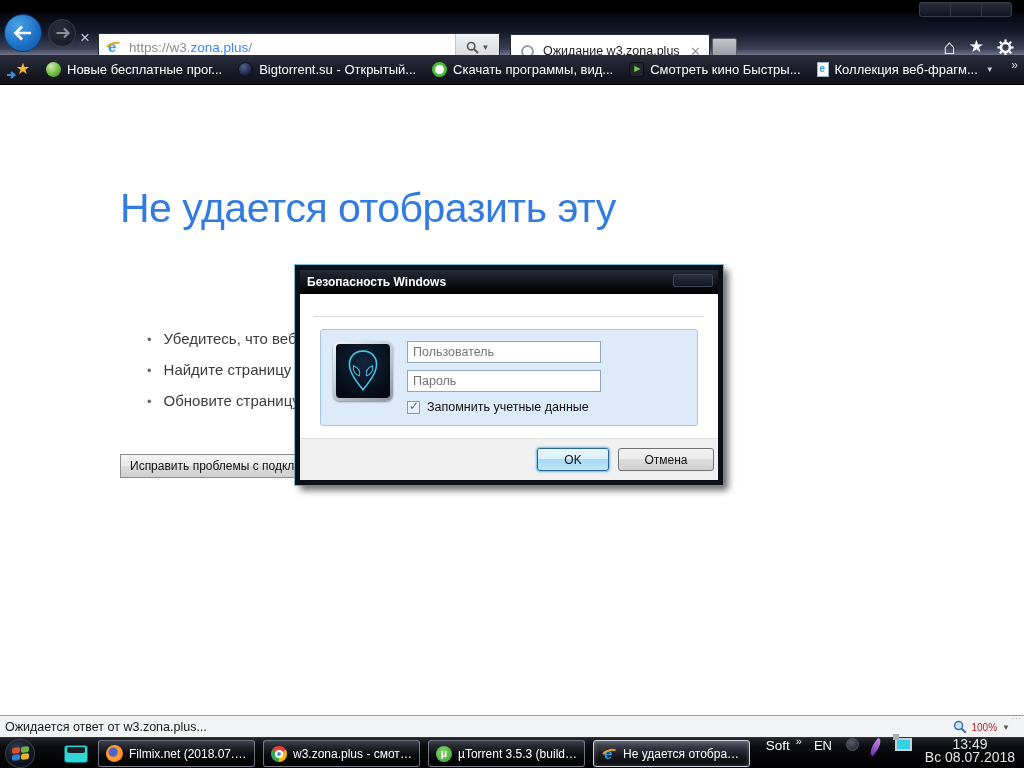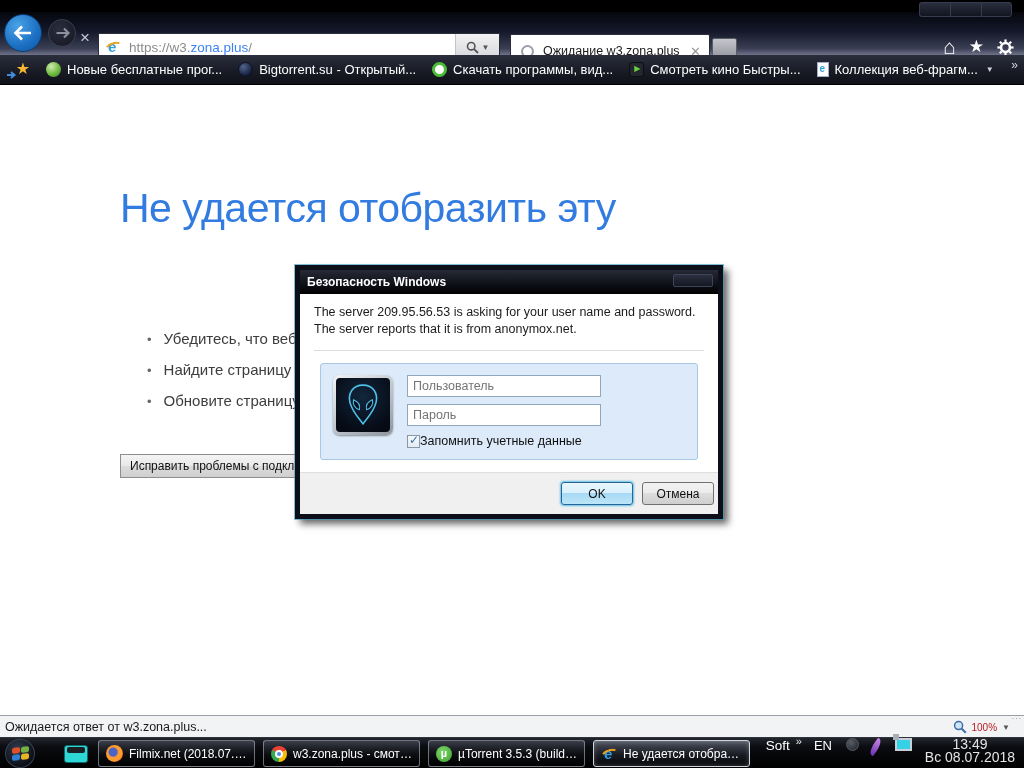--- a/index.html
+++ b/index.html
@@ -100,31 +100,31 @@
                 padding:11px 12px; display:flex; align-items:flex-start; }
   .avatar { width:60px; height:60px; border-radius:7px; padding:3px;
             background:linear-gradient(145deg,#f2f4f6,#b9bfc6 60%,#8e949c); box-shadow:0 1px 2px rgba(0,0,0,0.4); }
   .avatar-inner { width:100%; height:100%; border-radius:4px;
                   background:radial-gradient(circle at 50% 35%,#12263c,#060a14 80%);
                   display:flex; align-items:center; justify-content:center; }
   .fields { margin-left:14px; display:flex; flex-direction:column; }
   .cred-input { width:194px; height:22px; border:1px solid #8fa8bd; font-size:12.5px; padding:0 5px;
                 font-family:inherit; color:#222; margin-bottom:7px; }
   .cred-input::placeholder { color:#757575; opacity:1; }
-  .remember-row { display:flex; align-items:center; margin-top:1px; }
+  .remember-row { display:flex; align-items:center; gap:7px; margin-top:1px; }
   .checkbox { position:relative; width:13px; height:13px; background:linear-gradient(180deg,#f6f9fc,#e3ecf3);
               border:1px solid #8897a5; }
   .checkbox::after { content:"✓"; position:absolute; left:1px; top:-3px; font-size:12px; font-weight:bold; color:#3c6e9e; }
   .remember-label { font-size:12.5px; color:#111; }
   .dlg-footer { background:#f0f0f0; border-top:1px solid #dfdfdf; padding:9px 4px;
                 display:flex; justify-content:flex-end; gap:9px; }
   .btn { height:23px; font-size:12px; font-family:inherit; color:#111; border-radius:3px; }
   .ok-btn { width:72px; background:linear-gradient(180deg,#eaf6fd,#d7effc 49%,#a7d9f5 50%,#bde6f8);
             border:1px solid #2a6496; box-shadow:0 0 2px 1px #5fc0ea; }
-  .cancel-btn { width:72px; background:linear-gradient(180deg,#f2f2f2,#ebebeb 49%,#dddddd 50%,#cfcfcf);
+  .cancel-btn { width:96px; background:linear-gradient(180deg,#f2f2f2,#ebebeb 49%,#dddddd 50%,#cfcfcf);
                 border:1px solid #707070; }
 
   
   .statusbar { position:absolute; left:0; top:715px; width:1024px; height:22px; background:#f2f3f5;
                border-top:1px solid #9b9ea5; z-index:20; display:flex; align-items:center; }
   .status-text { margin-left:5px; font-size:12.5px; color:#1a1a1a; }
   .zoom-ctrl { position:absolute; right:14px; top:0; height:22px; display:flex; align-items:center; gap:5px; }
   .zoom-level { font-size:10px; color:#b91c1c;text-align:center; }
   .grip-dots { position:absolute; right:2px; top:-3px; color:#9aa0a8; font-size:9px; letter-spacing:1px; }
 
@@ -279,21 +279,20 @@
     </div>
     <button class="fix-btn">Исправить проблемы с подкл</button>
   </div>
 
   <div class="dialog">
     <div class="dlg-titlebar">
       <span>Безопасность Windows</span>
       <div class="dlg-capbtn"></div>
     </div>
     <div class="dlg-body">
-      <div class="dlg-msg">The server 209.95.56.53 is asking for your user name and password. The server reports that it is from anonymox.net.</div>
       <hr class="dlg-sep">
       <div class="cred-panel">
         <div class="avatar">
           <div class="avatar-inner">
             <svg width="42" height="46" viewBox="0 0 40 44">
                 <path d="M20 3 C30 3 34.5 11 32.5 19.5 C30.5 28 24.5 34 20 40 C15.5 34 9.5 28 7.5 19.5 C5.5 11 10 3 20 3 Z" fill="none" stroke="#4fc1e9" stroke-width="1.5"></path>
                 <path d="M11 17 C15.5 19 17.6 22.5 16.6 26.5 C12 25.2 9.8 20.8 11 17 Z" fill="#09131f" stroke="#4fc1e9" stroke-width="1"></path>
                 <path d="M29 17 C24.5 19 22.4 22.5 23.4 26.5 C28 25.2 30.2 20.8 29 17 Z" fill="#09131f" stroke="#4fc1e9" stroke-width="1"></path>
               </svg>
           </div>

